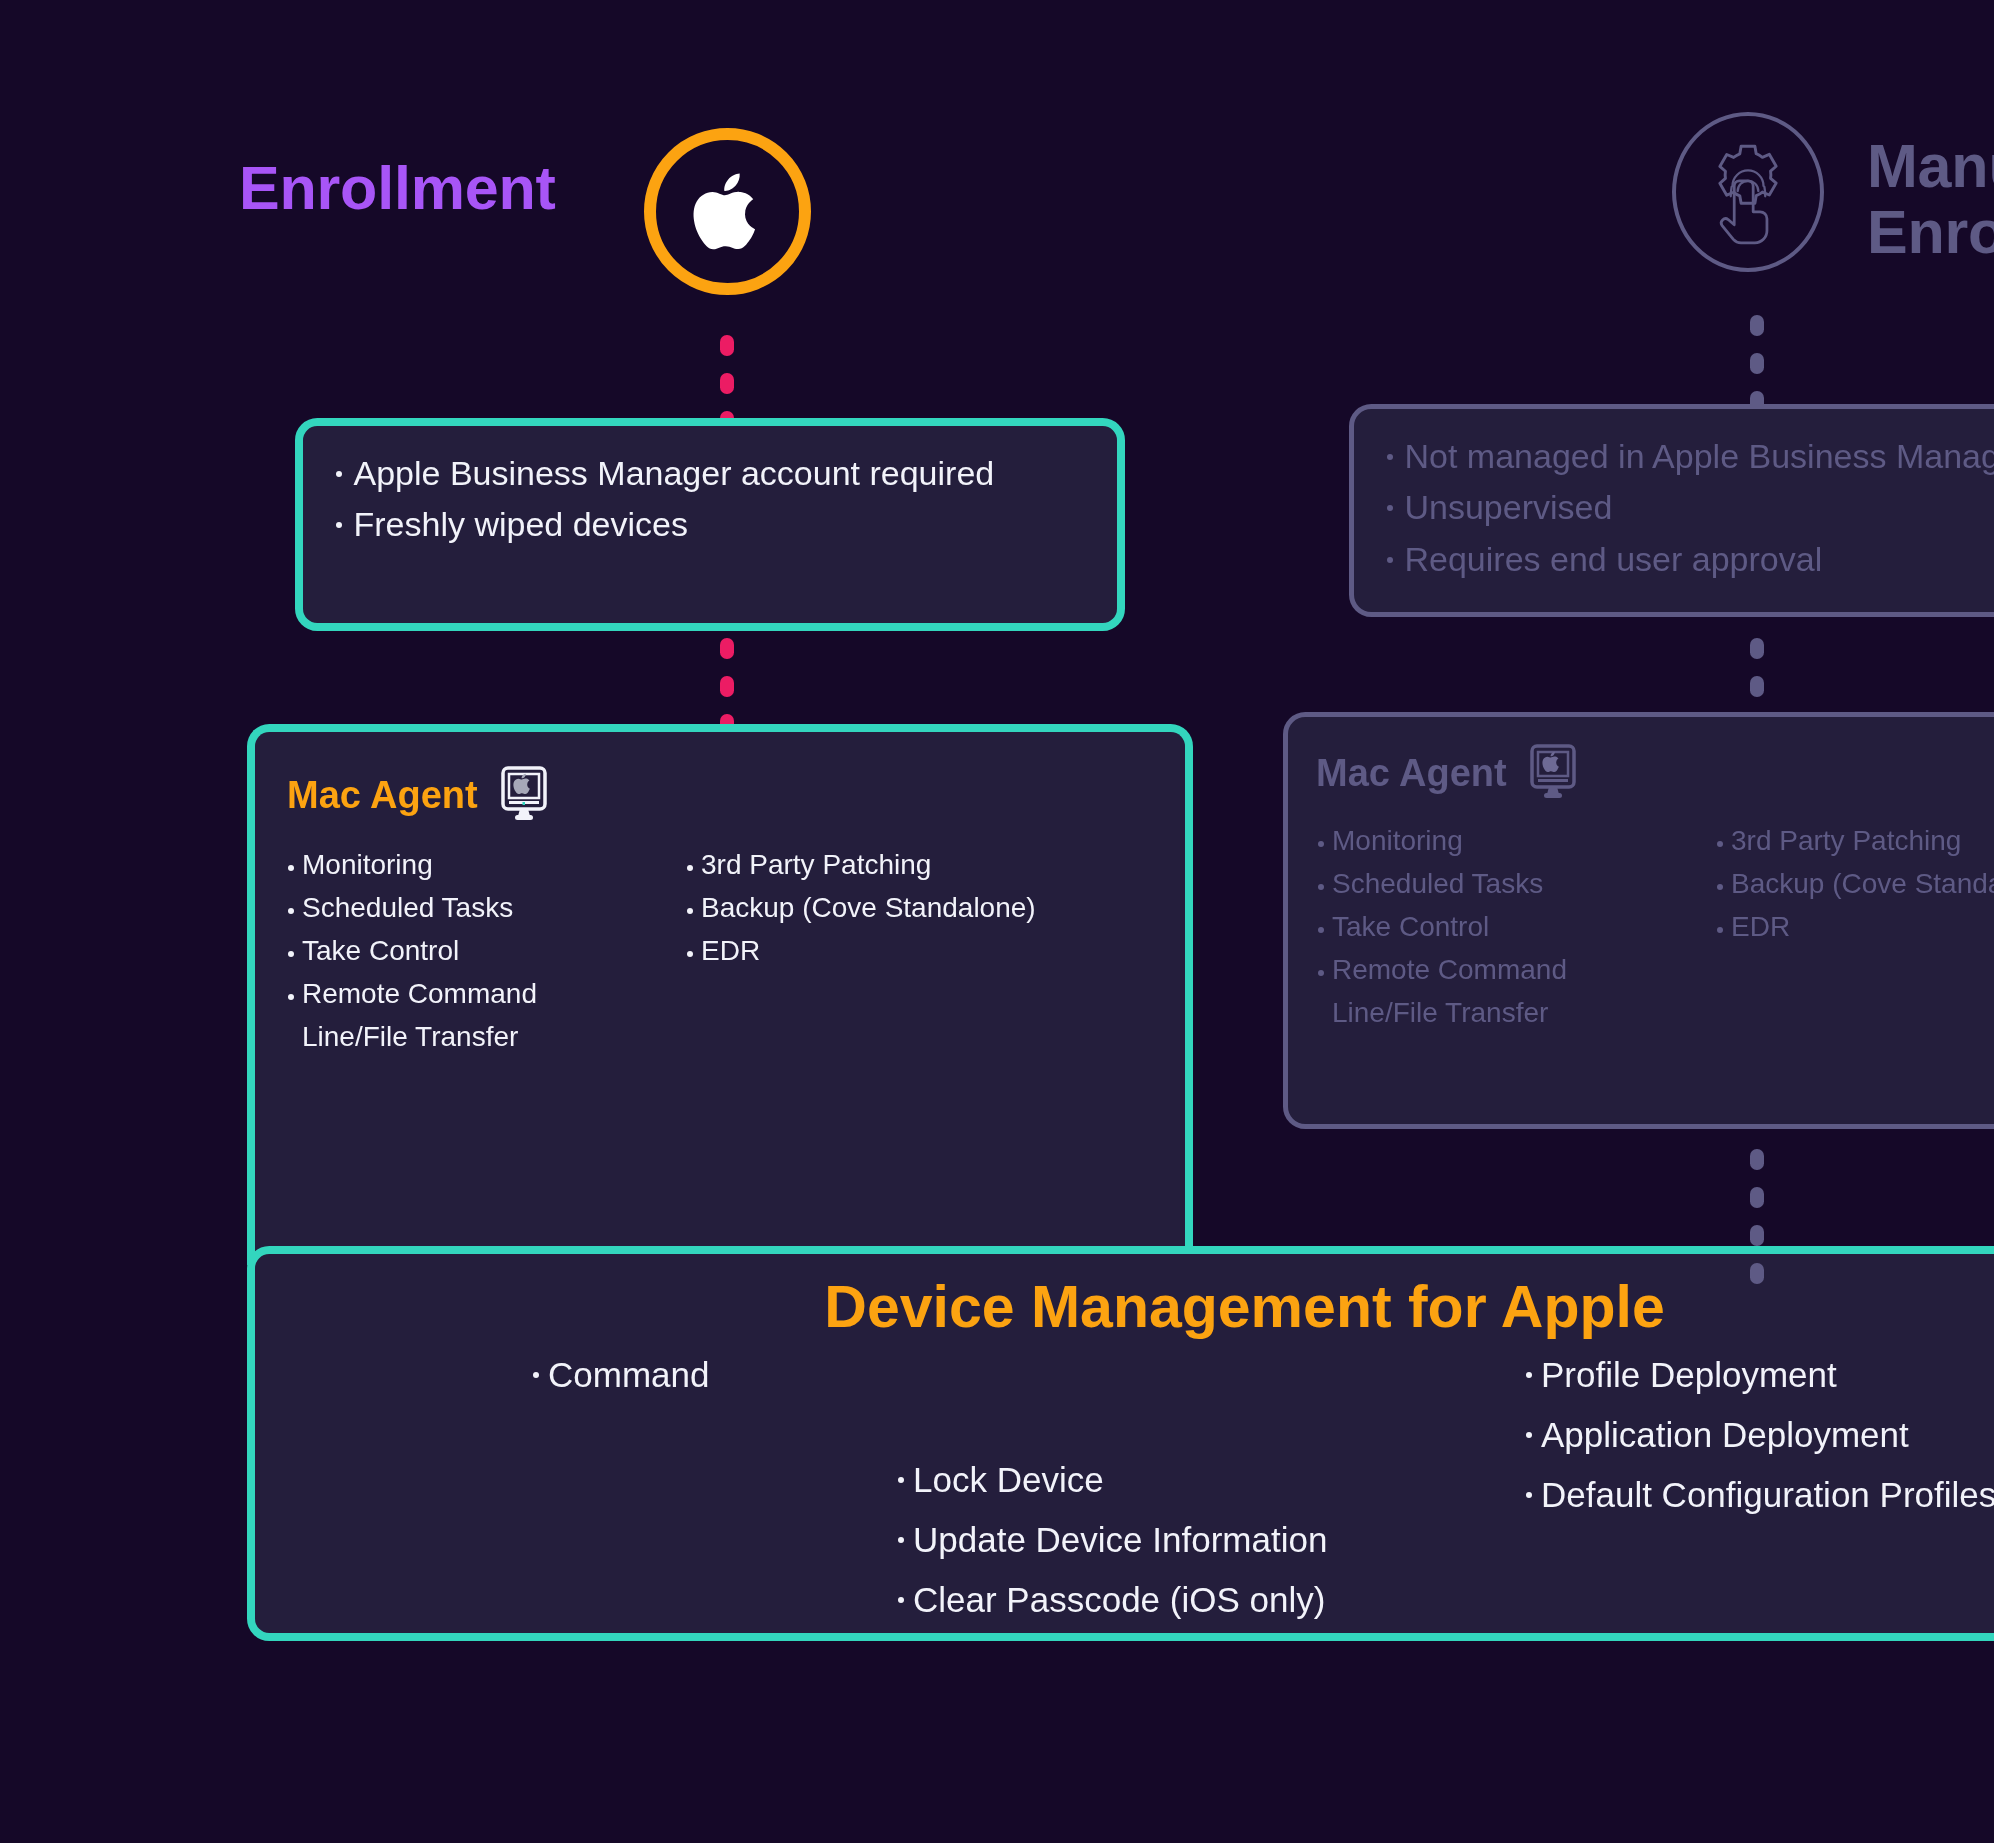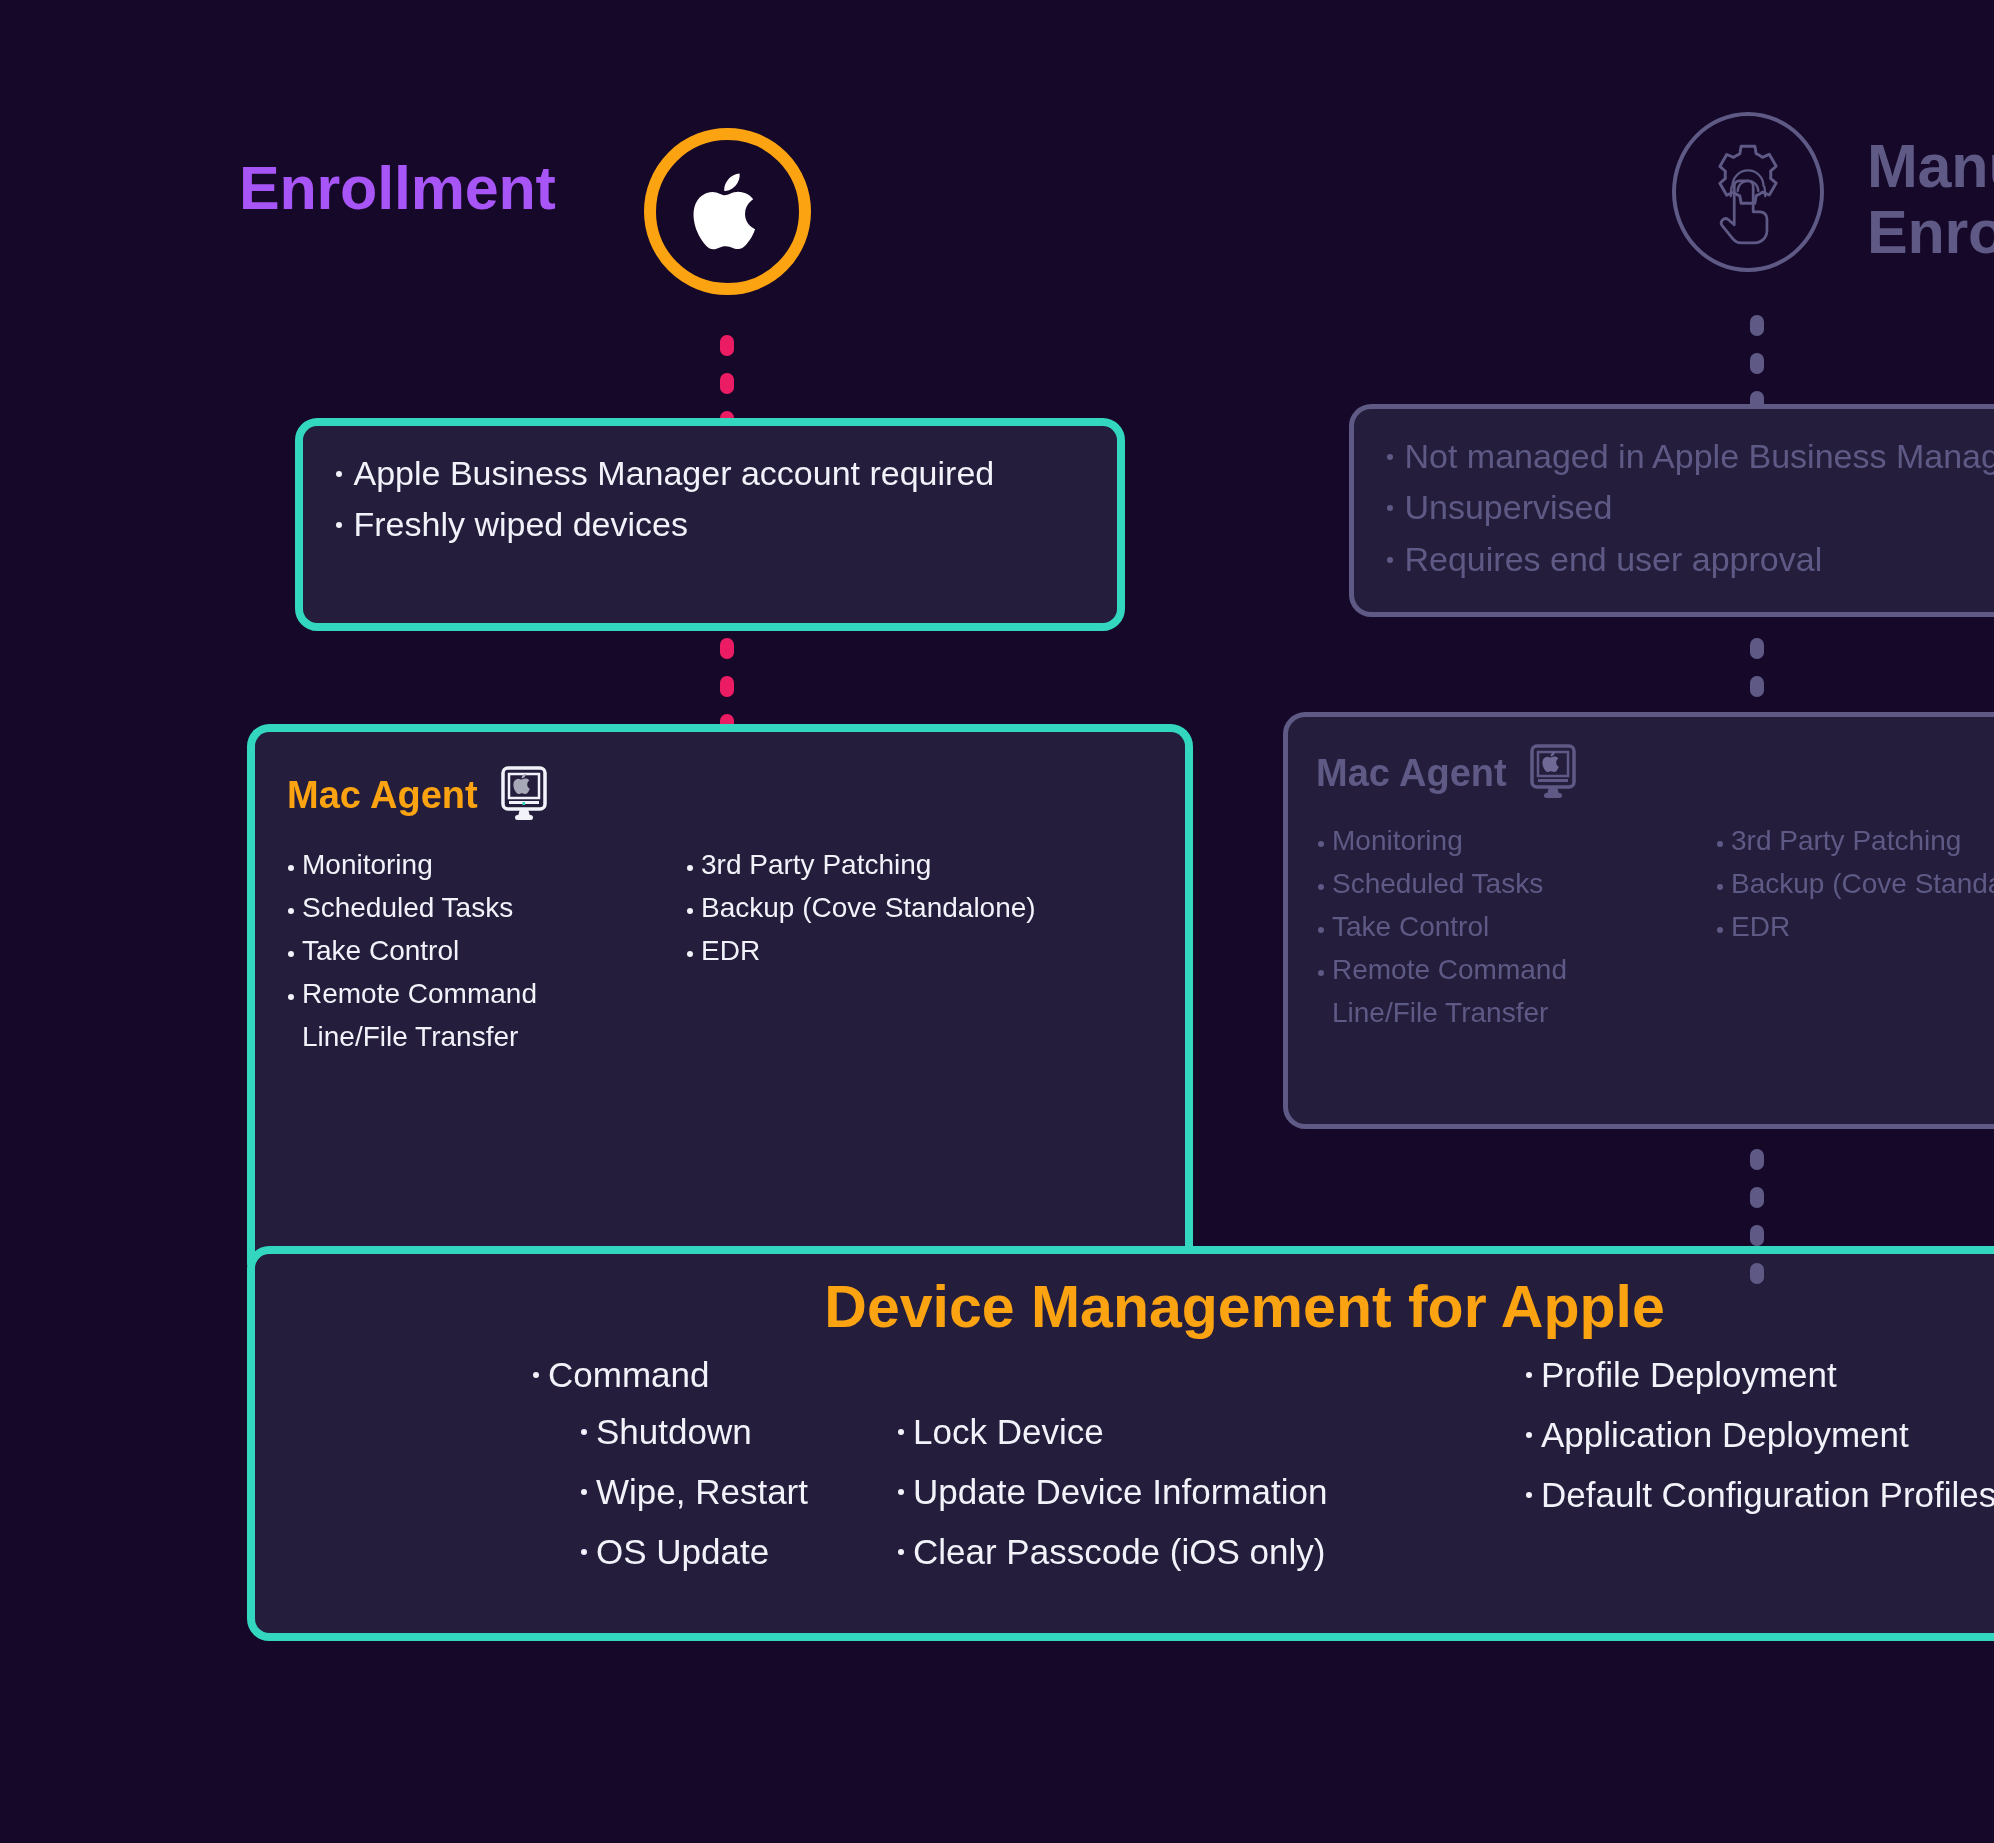--- a/index.html
+++ b/index.html
@@ -172,29 +172,22 @@
   <div style="position:absolute;left:256px;top:1224px;width:928px;height:18.4px;background:#241E3C;"></div>
 
   <div id="dm-title" style="left:247px;width:1995px;">Device Management for Apple</div>
 
   <div style="position:absolute;left:531px;top:1357px;text-align:center;">
     <ul class="dm">
       <li>Command</li>
     </ul>
   </div>
 
-  <div style="position:absolute;left:579px;top:1414px;">
-    <ul class="dm">
-      <li>Shutdown</li>
-      <li>Wipe, Restart</li>
-      <li>OS Update</li>
-    </ul>
-  </div>
-
-  <div style="position:absolute;left:896px;top:1414px;">
+
+  <div style="position:absolute;left:896px;top:1462px;">
     <ul class="dm">
       <li>Lock Device</li>
       <li>Update Device Information</li>
       <li>Clear Passcode (iOS only)</li>
     </ul>
   </div>
 
   <div style="position:absolute;left:1524px;top:1357px;">
     <ul class="dm">
       <li>Profile Deployment</li>

